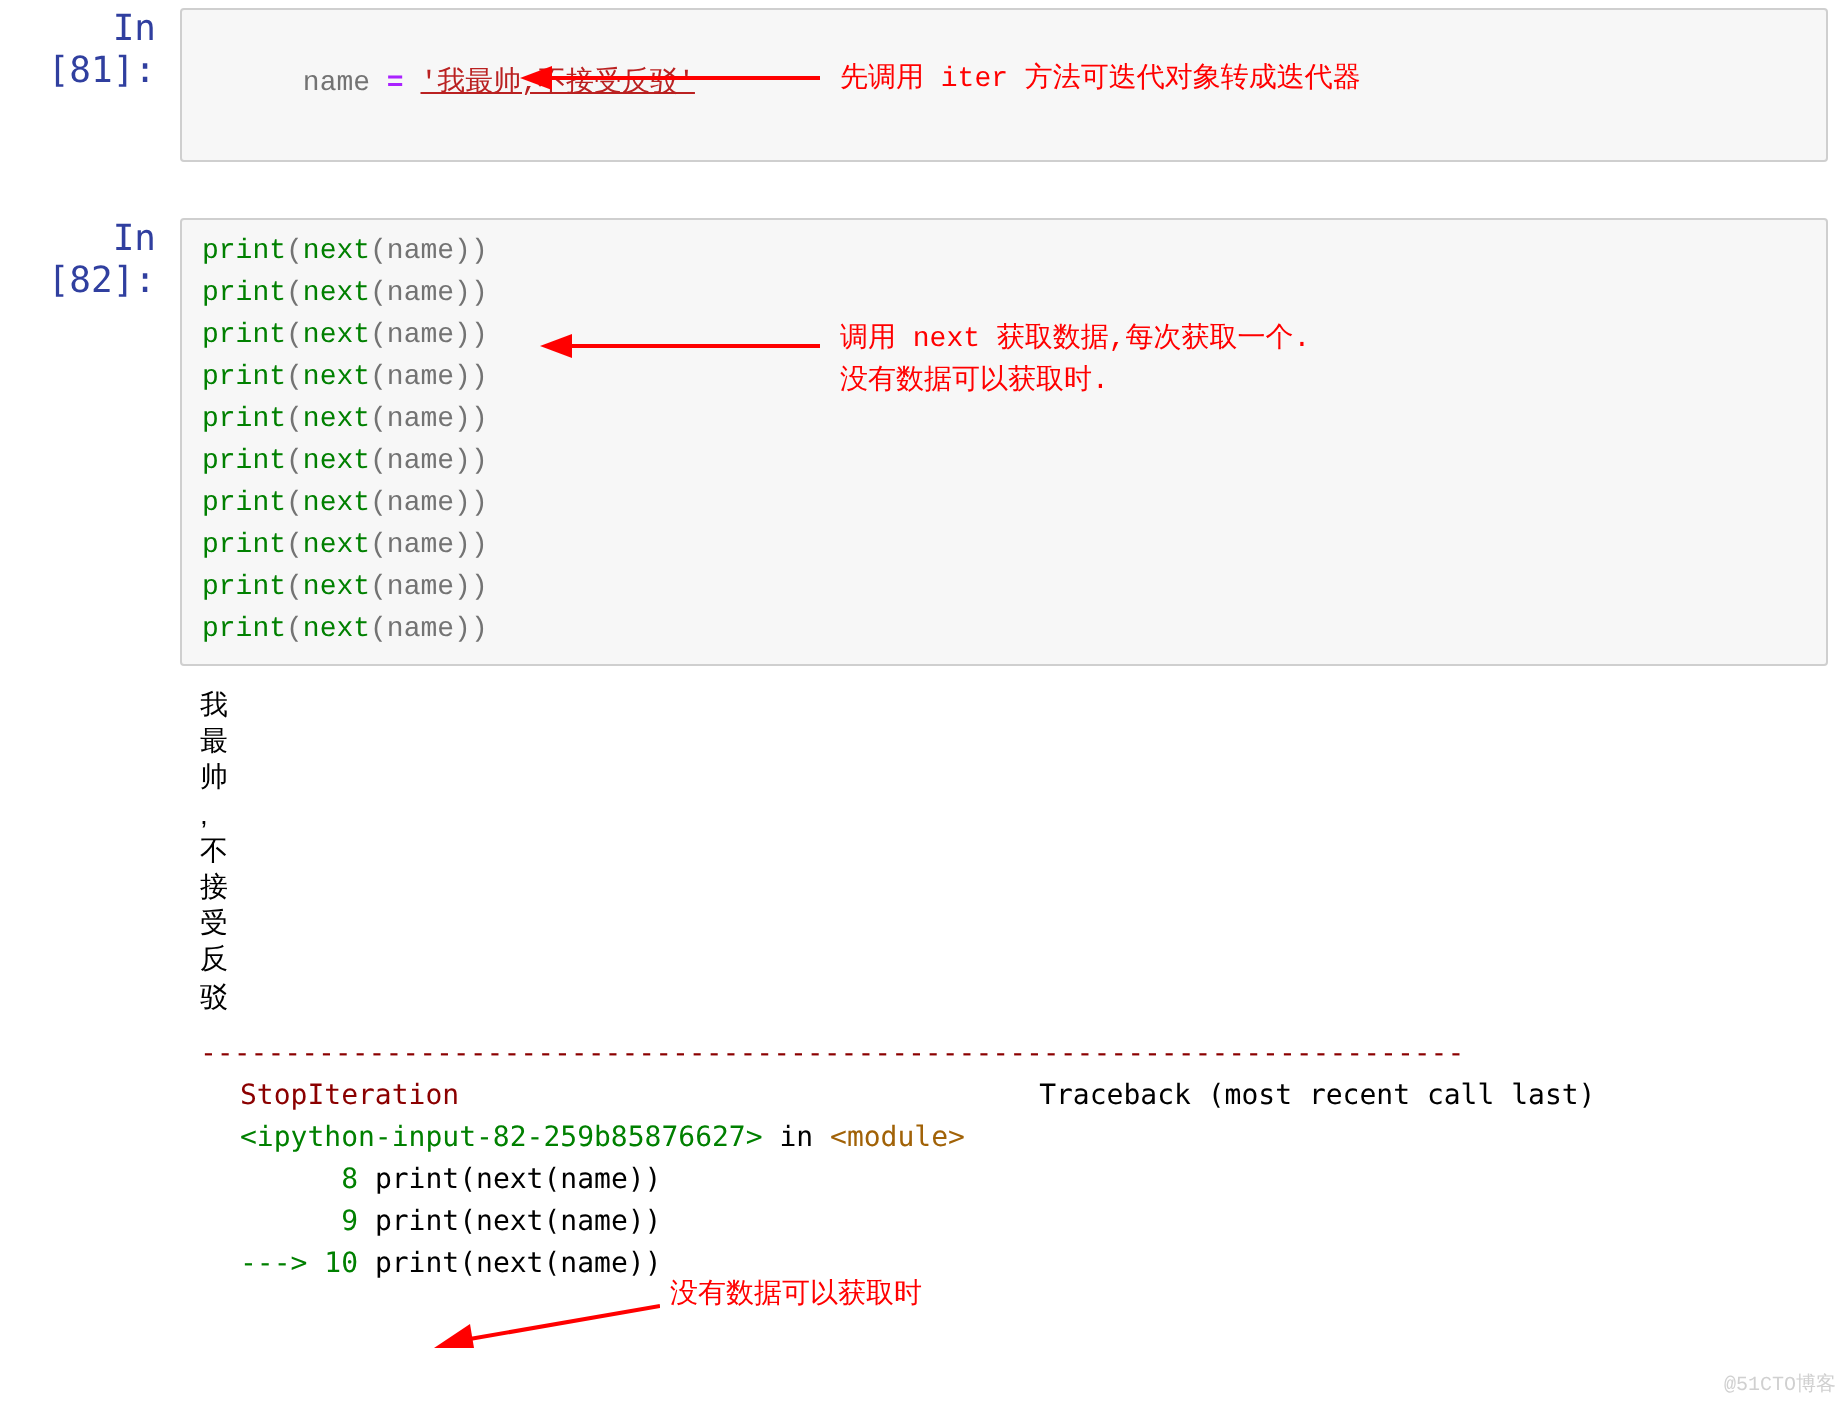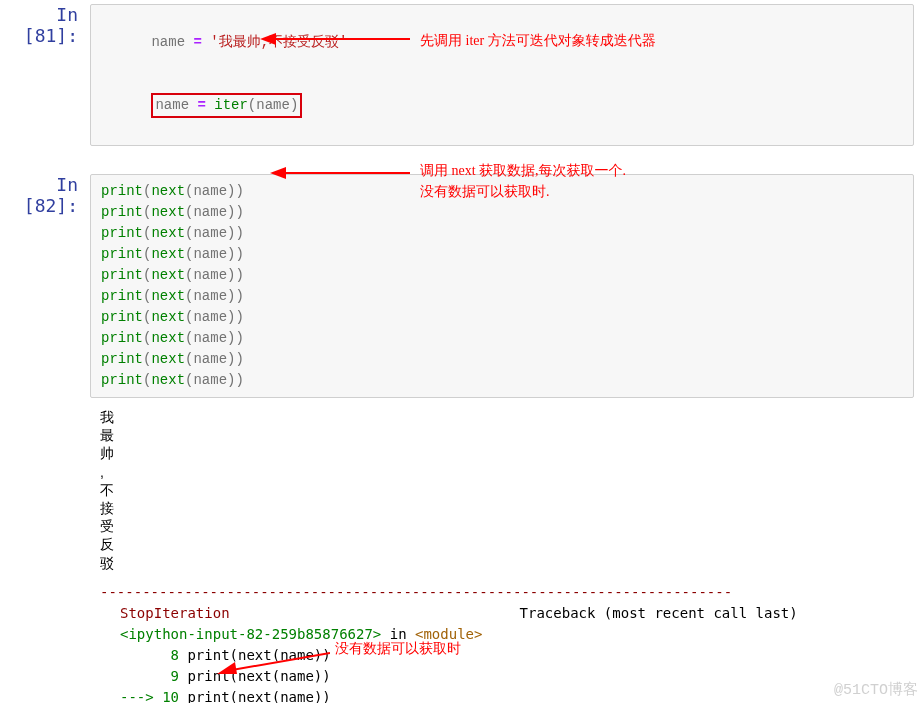--- a/index.html
+++ b/index.html
@@ -38,35 +38,35 @@
       flex: 1;
       padding: 6px 10px;
       line-height: 1.5;
       margin-right: 10px;
       font-family: monospace;
     }
     .code-line { white-space: pre; }
     .py-builtin { color: #008000; }
     .py-name { color: #737373; }
     .py-op { color: #AA22FF; font-weight: bold; }
-    .py-str { color: #BA2121; }
+    .py-str { color: #BA2121; text-decoration: underline; }
     .red-box {
       border: 2px solid #d8000c;
       display: inline-block;
       padding: 0 2px;
       margin-top: -2px;
     }
     .arrow {
       position: absolute;
       pointer-events: none;
     }
     .annotation {
       position: absolute;
       color: #ff0000;
-      font-family: Liberation Serif, serif;
+      font-family: Liberation Mono, monospace;
       font-size: 14px;
       line-height: 1.5;
     }
     .out-char {
       font-family: SimSun, Arial, sans-serif;
       line-height: 1.3;
     }
     .dash-sep {
       color: #8B0000;
       letter-spacing: 0;
@@ -76,34 +76,31 @@
     .tb-err { color: #8B0000; }
     .tb-text { color: #000000; }
     .tb-line { white-space: pre; margin-left: 20px; }
     .tb-cyan { color: #a16207; }
     .tb-green { color: #008000; text-align: center; }
     .watermark {
       position: absolute;
       right: 6px;
       bottom: 4px;
       color: #d0d0d0;
-      font-size: 15px;
+      font-size: 10px;
     }
   </style>
 </head>
 <body>
 
 <div class="cell" style="padding-top: 4px;">
   <div class="prompt">In  [81]:</div>
   <div class="code-area">
     <div class="code-line">
       <span class="py-name">name</span><span class="py-op"> = </span><span class="py-str">'我最帅,不接受反驳'</span>
-    </div>
-    <div class="code-line">
-      <span class="red-box"><span class="py-name">name</span><span class="py-op"> = </span><span class="py-builtin">iter</span><span class="py-name">(</span><span class="py-name">name</span><span class="py-name">)</span></span>
     </div>
   </div>
 </div>
 
 <div class="cell" style="margin-top: 28px;">
   <div class="prompt">In  [82]:</div>
   <div class="code-area" id="cell2-code">
       <div class="code-line"><span class="py-builtin">print</span><span class="py-name">(</span><span class="py-builtin">next</span><span class="py-name">(name))</span></div>
       <div class="code-line"><span class="py-builtin">print</span><span class="py-name">(</span><span class="py-builtin">next</span><span class="py-name">(name))</span></div>
       <div class="code-line"><span class="py-builtin">print</span><span class="py-name">(</span><span class="py-builtin">next</span><span class="py-name">(name))</span></div>

